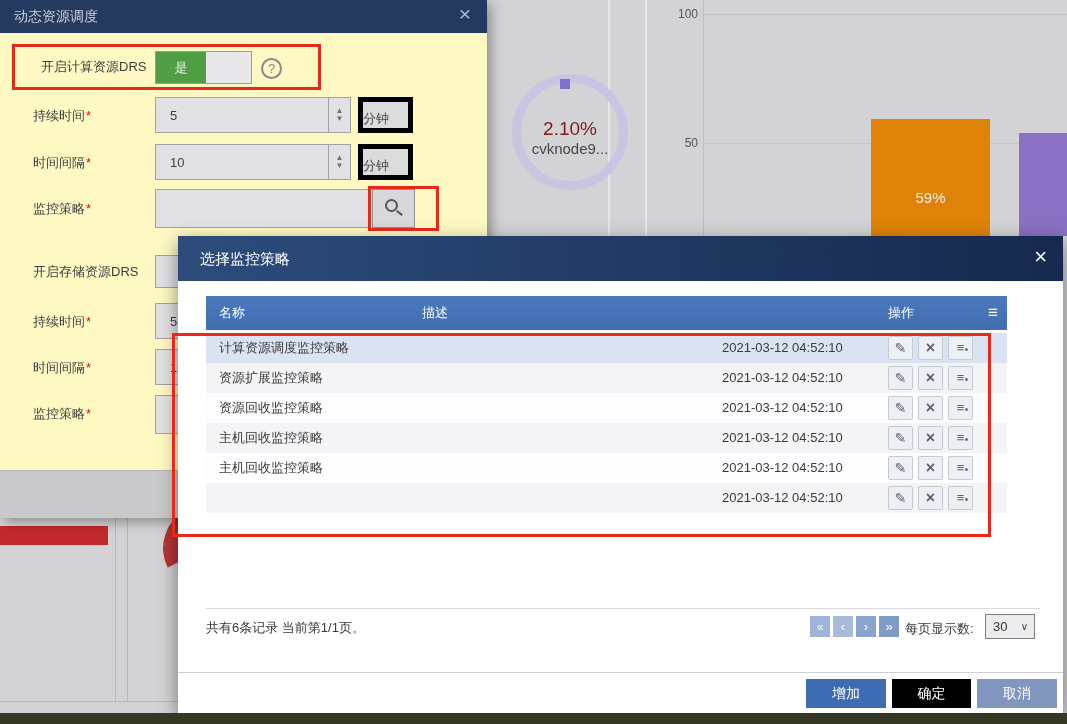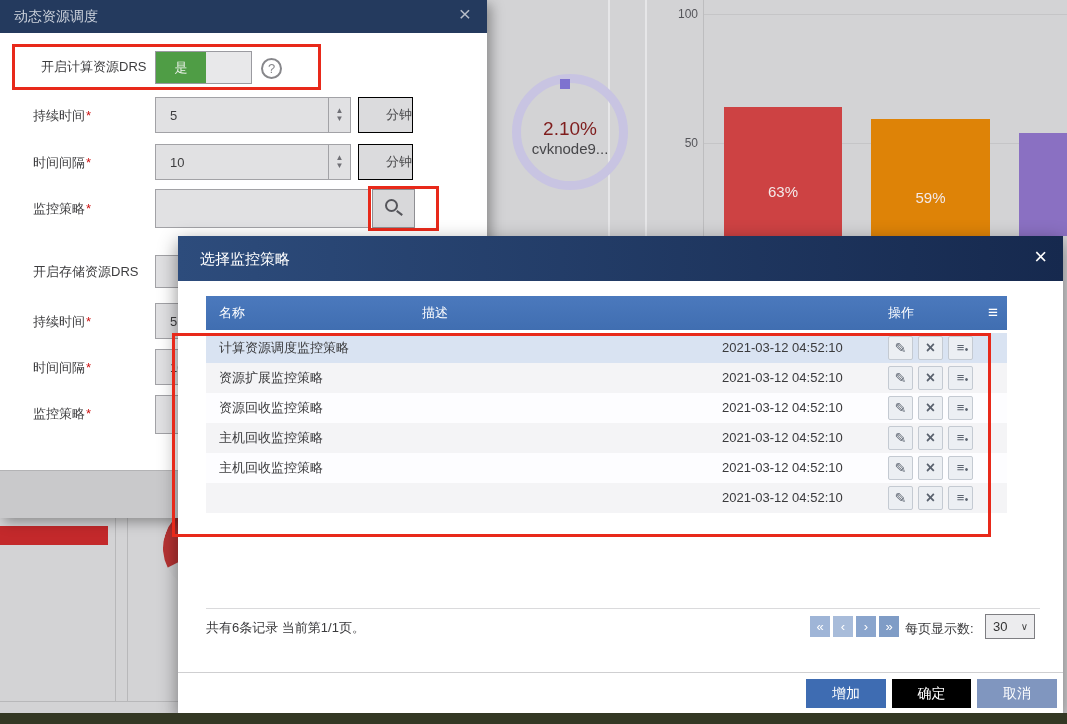--- a/index.html
+++ b/index.html
@@ -18,34 +18,34 @@
   .donut-marker { position:absolute; left:560px; top:79px; width:10px; height:10px; background:#7e72cf; z-index:2; }
   .donut-center { position:absolute; left:502px; top:118px; width:136px; text-align:center; z-index:2; }
   .donut-pct  { font-size:19px; color:#7f1d1d; }
   .donut-node { font-size:15px; color:#47474a; }
   .panel-red-bar  { position:absolute; left:0; top:526px; width:108px; height:19px; background:#c3292b; z-index:1; }
   .red-ring  { position:absolute; left:163px; top:505px; width:86px; height:86px; border-radius:50%;
                border:16px solid #d0d0d2; border-left-color:#b73333; transform:rotate(18deg); z-index:1; }
   .bottom-strip { position:absolute; left:0; top:713px; width:1067px; height:11px; background:#343824; z-index:25; }
 
   
-  #dlg1 { position:absolute; left:0; top:0; width:487px; height:518px; background:#ffffff;
+  #dlg1 { position:absolute; left:0; top:0; width:487px; height:518px; background:#fef9c3;
           box-shadow:4px 4px 12px rgba(0,0,0,.35); z-index:10; }
   #dlg1 .titlebar { position:absolute; left:0; top:0; width:100%; height:33px; background:#243a5e; }
   #dlg1 .title { position:absolute; left:14px; top:0; line-height:33px; font-size:14px; color:#ccd2dc; }
   #dlg1 .close { position:absolute; right:16px; top:2px; font-size:21px; color:#b6bcc8; cursor:pointer; }
   .d1-label { position:absolute; font-size:13px; color:#3d3d3f; }
   .star { color:#c11; margin-left:1px; }
   .d1-input { position:absolute; background:#e1e1e3; border:1px solid #a2a2a6; font-size:13px; color:#3e3e40; }
   .d1-input .val { position:absolute; left:14px; top:50%; transform:translateY(-50%); }
   .spinner { position:absolute; right:0; top:0; bottom:0; width:22px; border-left:1px solid #a2a2a6;
              display:flex; flex-direction:column; align-items:center; justify-content:center; }
   .spinner span { font-size:8px; color:#6f6f75; line-height:8px; cursor:pointer; }
-  .d1-unit { position:absolute; width:55px; height:36px; background:#dbdbdd; border:1px solid #000000;
-             font-size:13px; color:#4a4a4c; text-align:right; line-height:34px; }
+  .d1-unit { position:absolute; width:55px; height:36px; background:#dbdbdd; border:5px solid #000000;
+             font-size:13px; color:#4a4a4c; text-align:left; line-height:34px; }
   .toggle { position:absolute; left:155px; top:51px; width:97px; height:33px; border:1px solid #9a9aa0;
             background:#e8e8ea; cursor:pointer; }
   .toggle .on { position:absolute; left:0; top:0; width:50px; height:31px; background:#4f9d45; color:#eef3ec;
                 font-size:13px; text-align:center; line-height:31px; }
   .helpcircle { position:absolute; left:261px; top:58px; width:21px; height:21px; border:2px solid #87878b;
                 border-radius:50%; color:#87878b; font-size:13px; text-align:center; line-height:18px; }
   .searchbtn { position:absolute; left:372px; top:189px; width:43px; height:39px; background:#d8d8da;
                border:1px solid #8f8f93; cursor:pointer; }
   .mag { position:absolute; left:12px; top:9px; width:13px; height:13px; border:2px solid #55555b; border-radius:50%; }
   .mag::after { content:""; position:absolute; left:9px; top:11px; width:7px; height:2px; background:#55555b;
@@ -122,23 +122,20 @@
     <div class="donut-pct">2.10%</div>
     <div class="donut-node">cvknode9...</div>
   </div>
 
   <div class="ytick" style="left:668px; top:7px;">100</div>
   <div class="ytick" style="left:668px; top:136px;">50</div>
   <div class="gridline" style="left:703px; top:14px;  width:364px;"></div>
   <div class="gridline" style="left:703px; top:143px; width:364px;"></div>
   <div class="bg-vline" style="left:703px; top:0; height:236px; width:1px; background:#bdbdbf;"></div>
 
-  <div class="bar" style="left:724px; top:107px; width:118px; height:129px; background:#cd4243;">
-    <div class="bar-label" style="top:76px;">63%</div>
-  </div>
   <div class="bar" style="left:871px; top:119px; width:119px; height:117px; background:#de8307;">
     <div class="bar-label" style="top:70px;">59%</div>
   </div>
   <div class="bar" style="left:1019px; top:133px; width:48px; height:103px; background:#8a70c2;"></div>
 
   <div class="bg-vline" style="left:115px; top:518px; height:183px; width:1px; background:#b8b8ba;"></div>
   <div class="bg-vline" style="left:127px; top:518px; height:183px; width:1px; background:#b8b8ba;"></div>
   <div class="bg-hline" style="left:0; top:701px; width:178px; background:#b8b8ba;"></div>
   <div class="panel-red-bar"></div>
   <div class="red-ring"></div>

